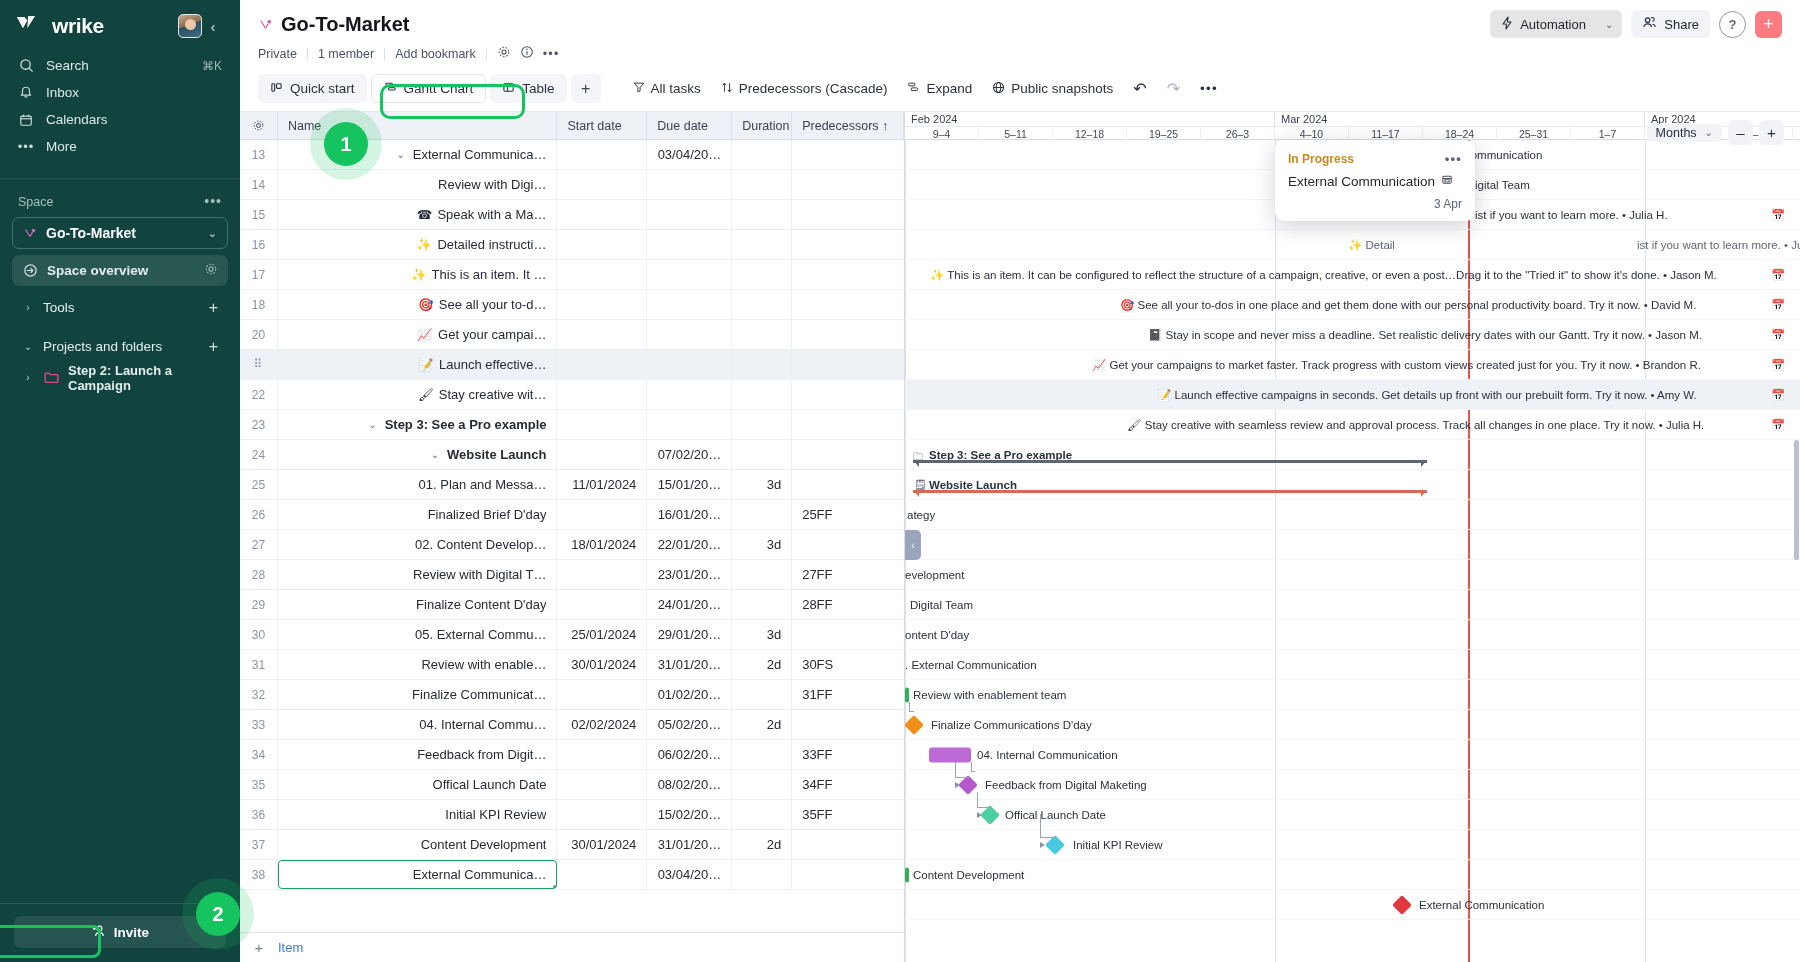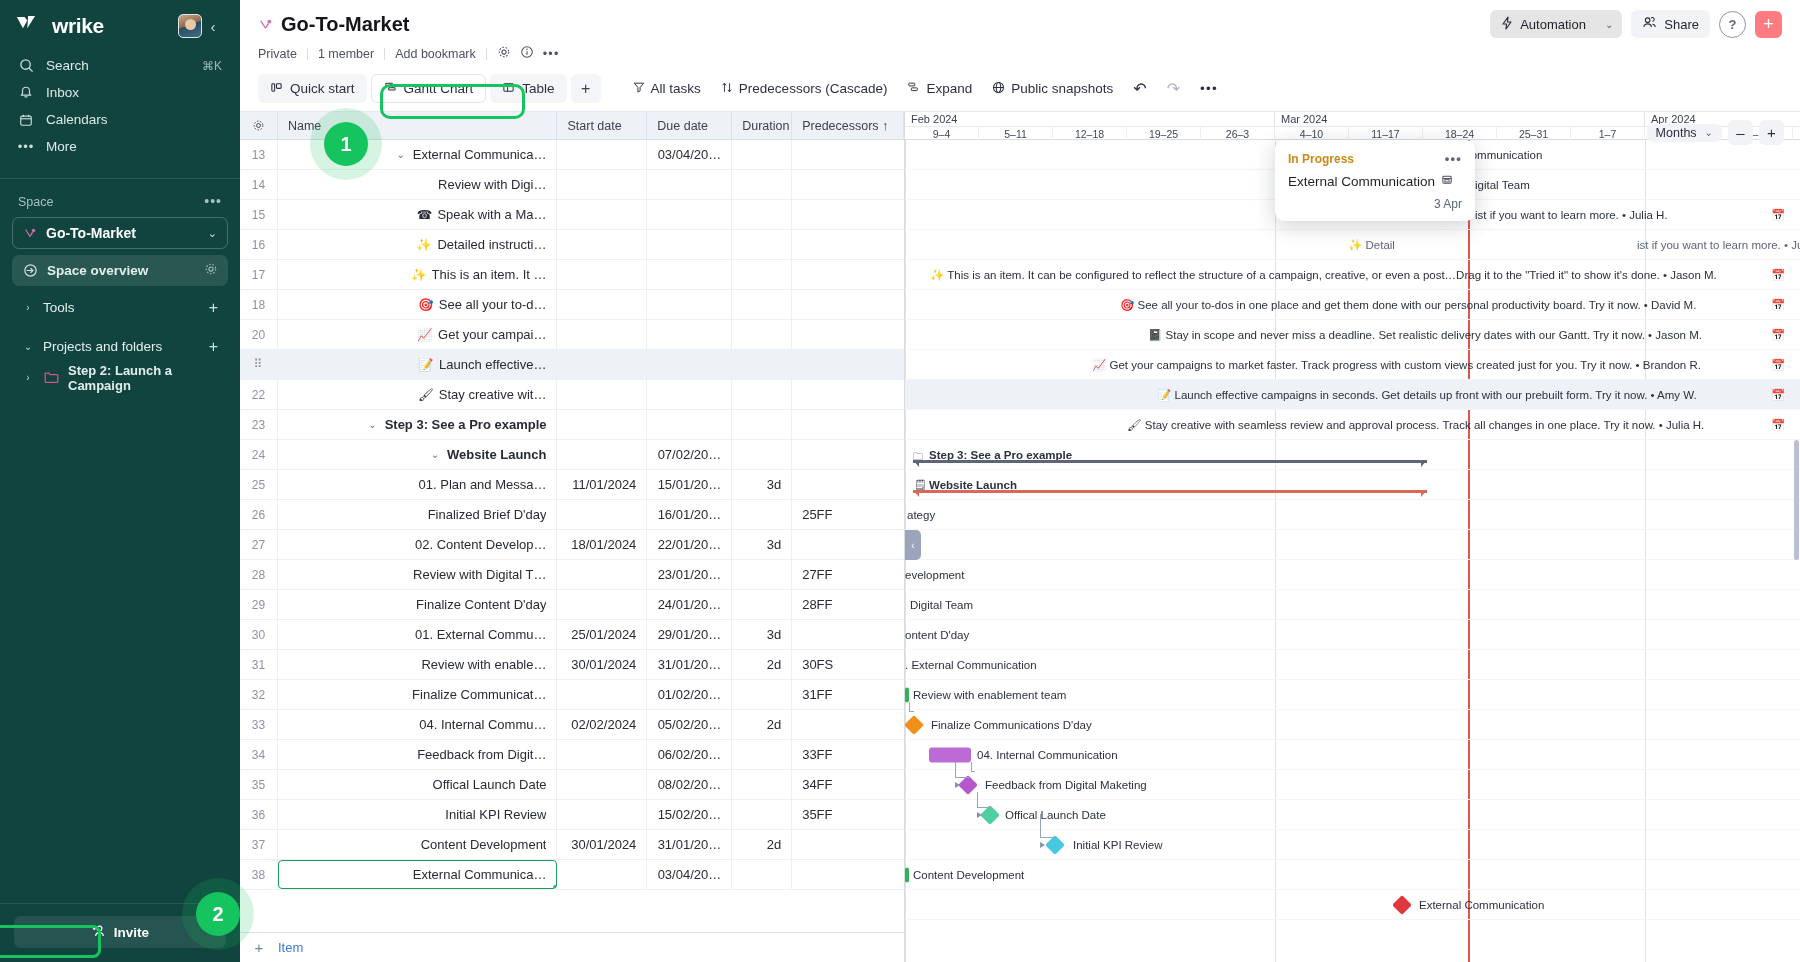--- a/index.html
+++ b/index.html
@@ -647,21 +647,21 @@
                 <span class="nm-txt">Finalize Content D'day</span>
               </div>
               <div class="c c-start"></div>
               <div class="c c-due">24/01/20…</div>
               <div class="c c-dur"></div>
               <div class="c c-pred">28FF</div>
             </div>
             <div class="row">
               <div class="c c-gear">30</div>
               <div class="c c-name">
-                <span class="nm-txt">01. External Commu…</span>
+                <span class="nm-txt">05. External Commu…</span>
               </div>
               <div class="c c-start">25/01/2024</div>
               <div class="c c-due">29/01/20…</div>
               <div class="c c-dur">3d</div>
               <div class="c c-pred"></div>
             </div>
             <div class="row">
               <div class="c c-gear">31</div>
               <div class="c c-name">
                 <span class="nm-txt">Review with enable…</span>

